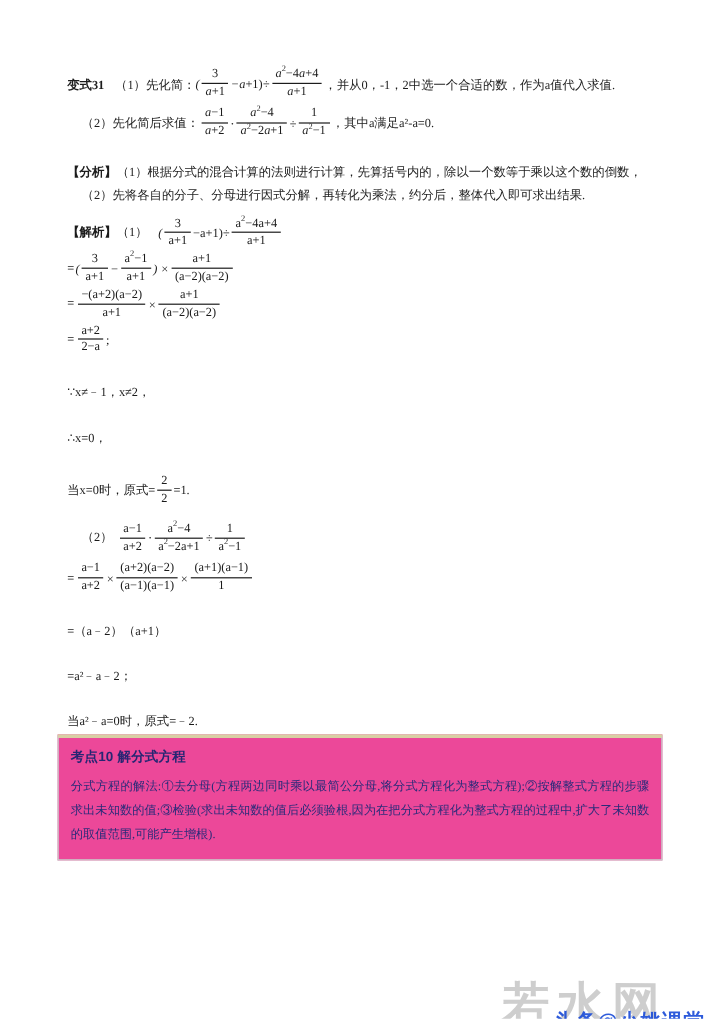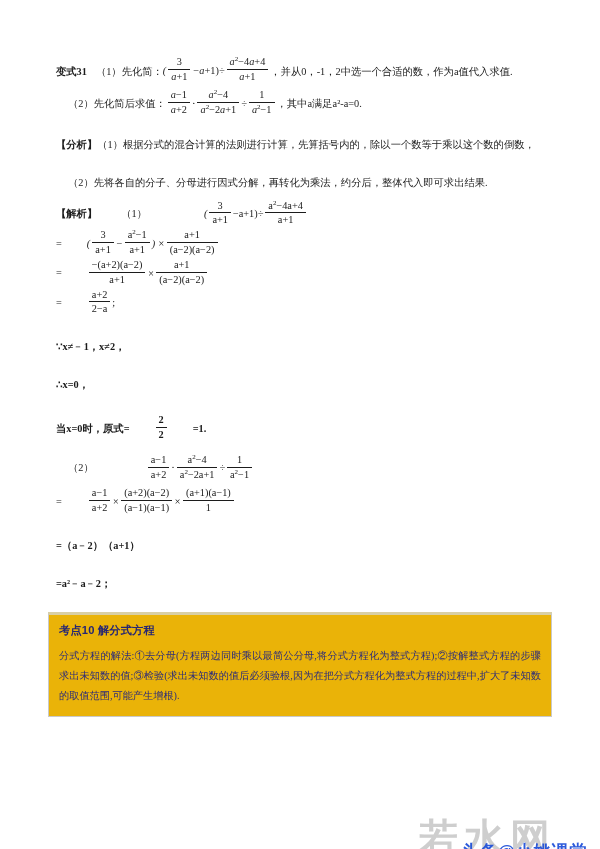--- a/index.html
+++ b/index.html
@@ -79,36 +79,35 @@
 
   
   .solrow {
     font-size: 10.3px;
     line-height: 1.45;
     display: flex;
     align-items: center;
     flex-wrap: wrap;
     margin: 0 0 3px 0;
     min-height: 13px;
-    gap: 24px;
   }
   .solrow.tall { margin-bottom: 7px; }
-  .solrow.gap { margin-top: 23px; font-weight: bold; }
+  .solrow.gap { margin-top: 23px; }
   .eqlead { margin-right: 1px; }
 
   
   .kaodian {
     position: absolute;
     left: 48px;
     top: 612px;
     width: 504px;
     box-sizing: border-box;
     border: 1px solid #c9c9c9;
     border-top: 3px solid #d9cfa4;
-    background: #eab308;
+    background: #ec4899;
     padding: 8px 10px 10px 10px;
   }
   .kd-title {
     color: #262673;
     font-weight: bold;
     font-size: 11.2px;
     font-family: "Liberation Sans", "DejaVu Sans", sans-serif;
     margin: 0 0 8px 0;
     letter-spacing: 0.2px;
   }
@@ -203,21 +202,21 @@
             <span class="num up">1</span>
             <span class="den"><span class="mi">a</span><sup class="ex">2</sup><span class="up">−1</span></span>
           </span></span>
       <span>，其中a满足a²-a=0.</span>
     </div>
 
     <div class="para" style="margin-top:20px;">
       <span class="tag">【分析】</span>
       <span class="txt">（1）根据分式的混合计算的法则进行计算，先算括号内的，除以一个数等于乘以这个数的倒数，</span>
     </div>
-    <div class="para indent" style="margin-top:22px;">
+    <div class="para indent" style="margin-top:3px;">
       <span class="txt">（2）先将各自的分子、分母进行因式分解，再转化为乘法，约分后，整体代入即可求出结果.</span>
     </div>
 
     <div class="solrow" style="margin-top:11px;">
       <span class="tag">【解析】</span>
       <span>（1）</span>
       <span class="sp"></span>
       <span class="m">(<span class="frac">
             <span class="num up">3</span>
             <span class="den"><span class="up">a+1</span></span>

